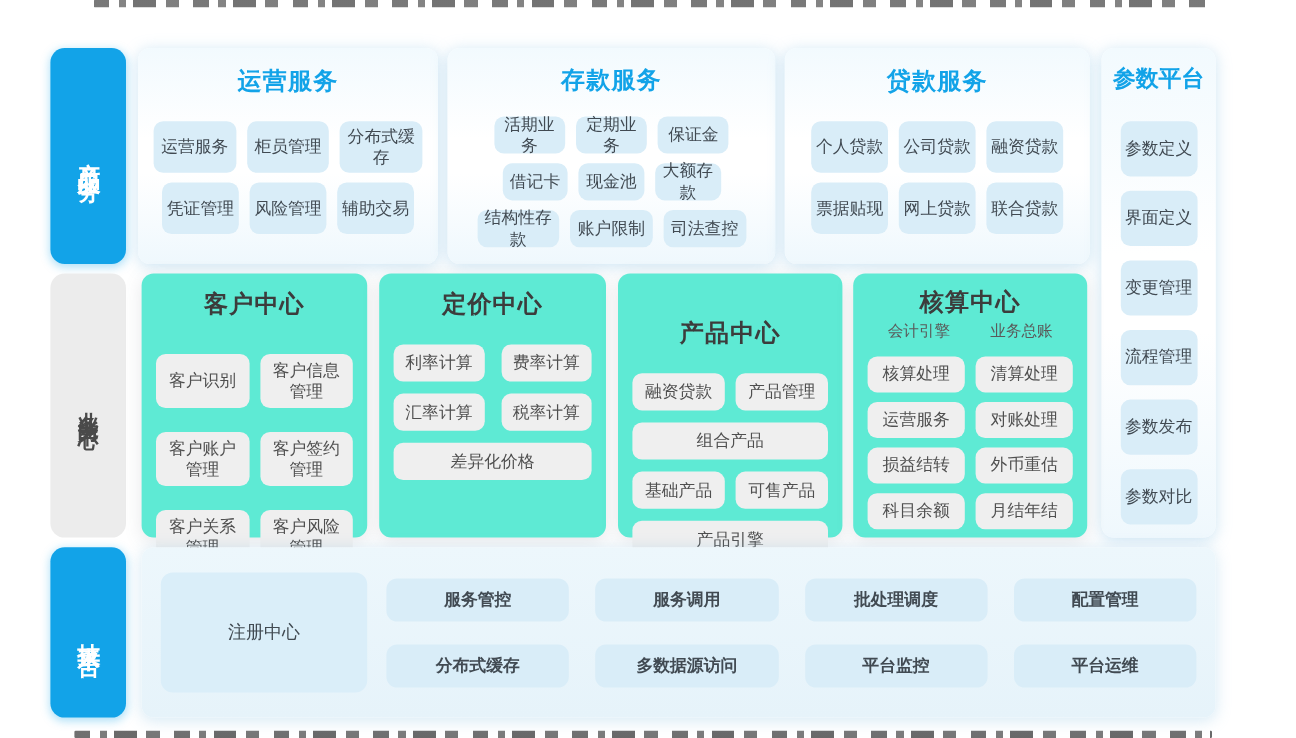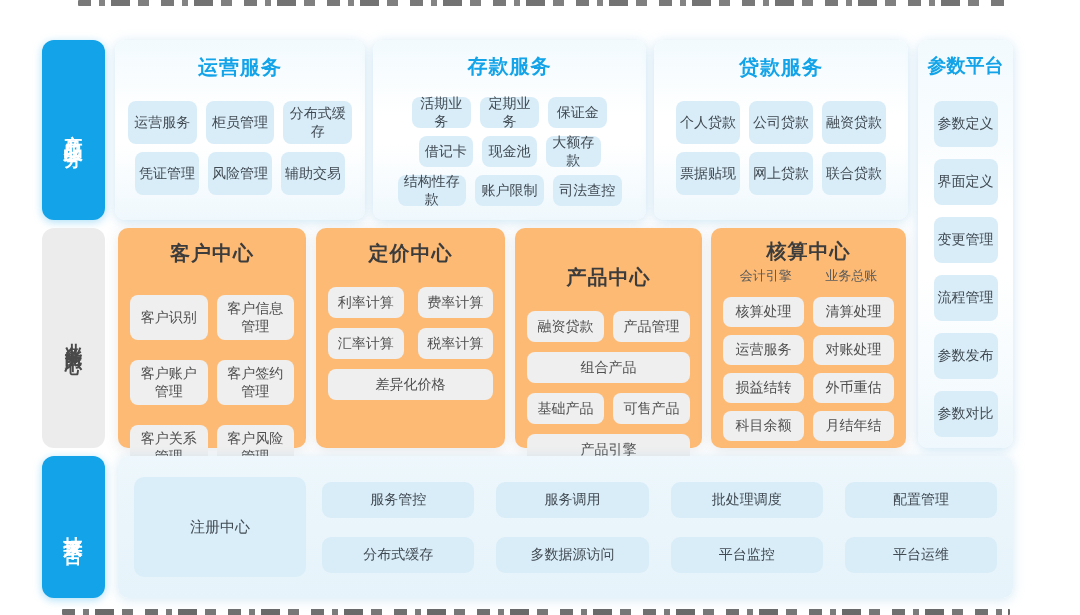--- a/index.html
+++ b/index.html
@@ -32,21 +32,21 @@
   .tab-blue{background:#12a3e8;color:#ffffff;box-shadow:0 2px 8px rgba(18,163,232,.35);}
   .tab-gray{background:#ececec;color:#4a4a4a;}
 
   
   .panel{position:absolute;border-radius:10px;box-sizing:border-box;display:flex;flex-direction:column;}
   .panel-blue{
     background:linear-gradient(180deg,#f2fafe 0%,#ffffff 42%,#ffffff 58%,#eff8fd 100%);
     box-shadow:0 2px 12px rgba(130,190,225,.38);
     align-items:center;
   }
-  .panel-white{background:#fdba74;box-shadow:0 3px 14px rgba(100,110,120,.15);}
+  .panel-white{background:#5eead4;box-shadow:0 3px 14px rgba(100,110,120,.15);}
   .panel-tech{
     background:linear-gradient(180deg,#edf7fc 0%,#e6f3fa 100%);
     box-shadow:0 2px 12px rgba(130,190,225,.32);
   }
   .panel-title{text-align:center;font-weight:bold;font-size:20px;letter-spacing:1px;}
   .title-blue{color:#12a3e8;}
   .title-dark{color:#3c3c3c;}
 
   .chip-row{display:flex;gap:9px;}
   .chip{
@@ -100,21 +100,21 @@
   .p-acct .chip-row{margin-top:8px;}
   .p-acct .chip{height:30px;}
 
   
   .p-tech{left:118px;top:456px;width:895px;height:142px;padding:18px 16px;flex-direction:row;align-items:center;gap:16px;}
   .register-box{
     width:172px;height:100px;flex:none;border-radius:10px;background:#daeef9;
     display:flex;align-items:center;justify-content:center;font-size:15px;color:#414a52;
   }
   .tech-grid{flex:1;display:flex;flex-direction:column;gap:19px;}
-  .tech-grid .chip-row{gap:22px;}
+  .tech-grid .chip-row{gap:22px;font-weight:bold;}
   .tech-grid .chip{height:36px;border-radius:9px;}
 </style>
 </head>
 <body>
 
 <div class="crop-strip crop-top"></div>
 <div class="crop-strip crop-bottom"></div>
 
 <div class="side-tab tab-blue" style="top:40px;height:180px;">
   <span class="vtext">产品服务</span>

